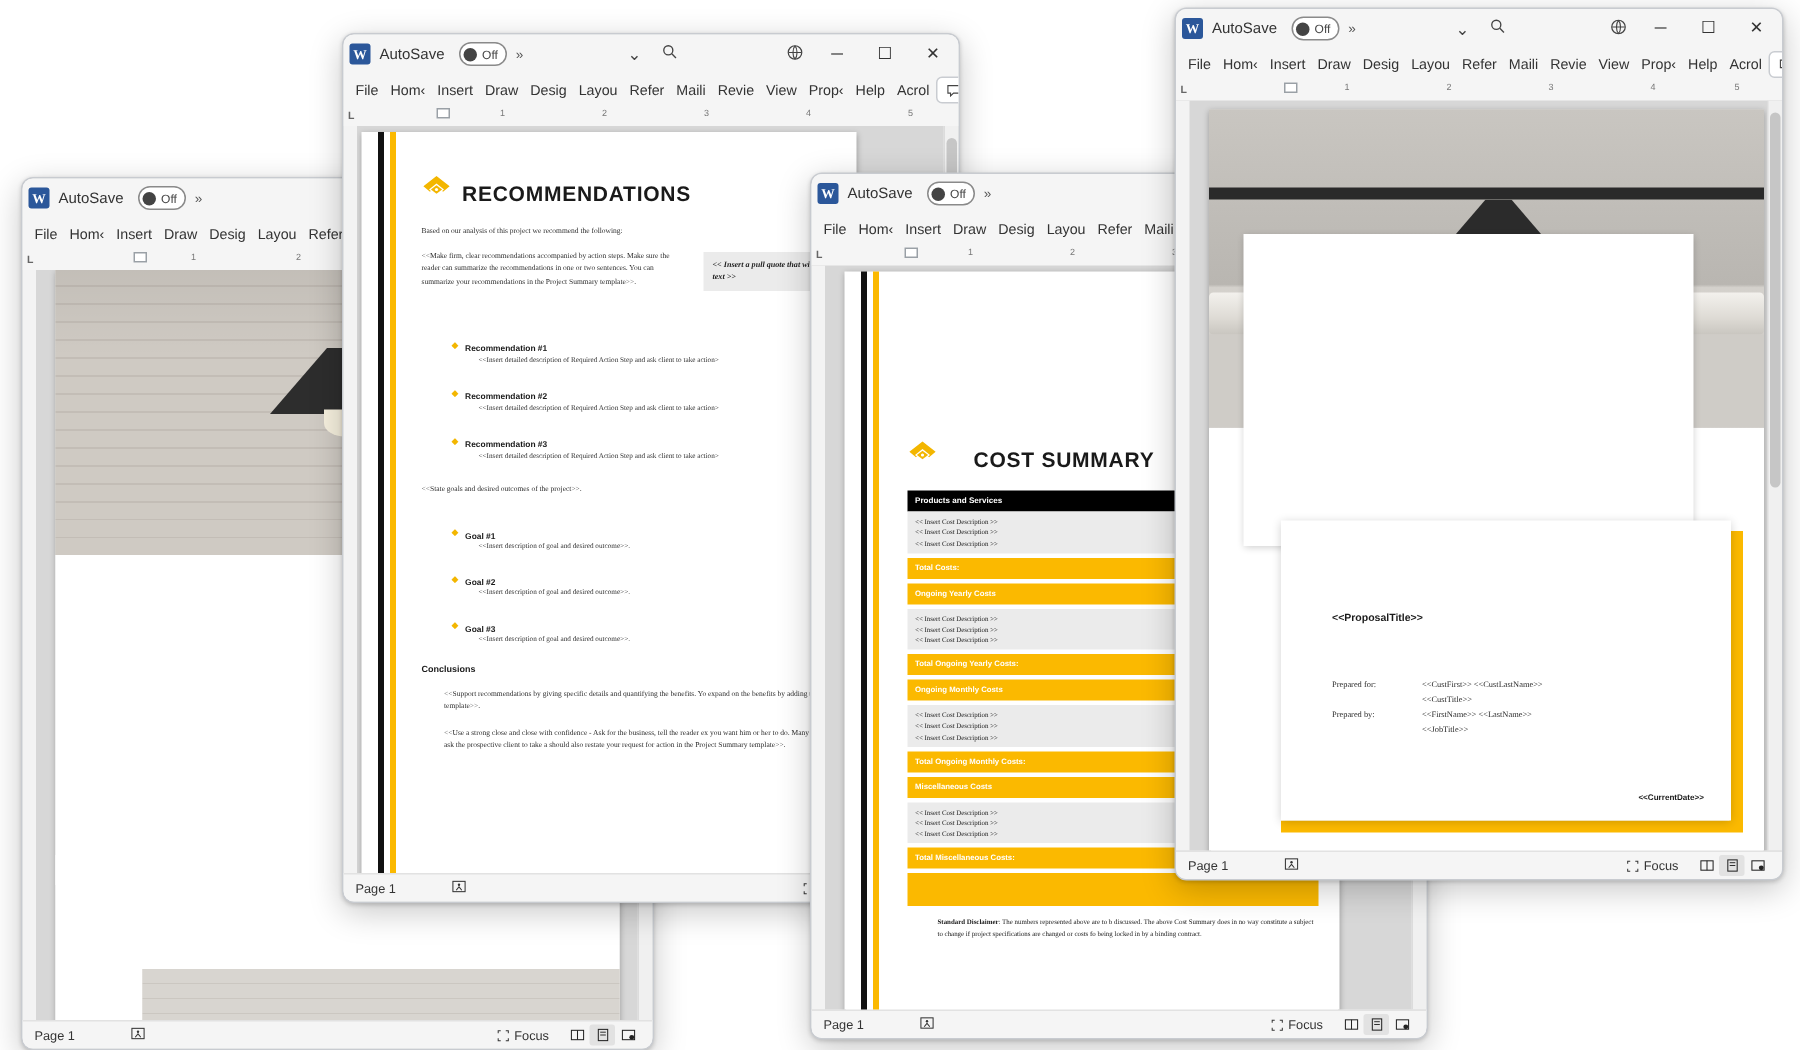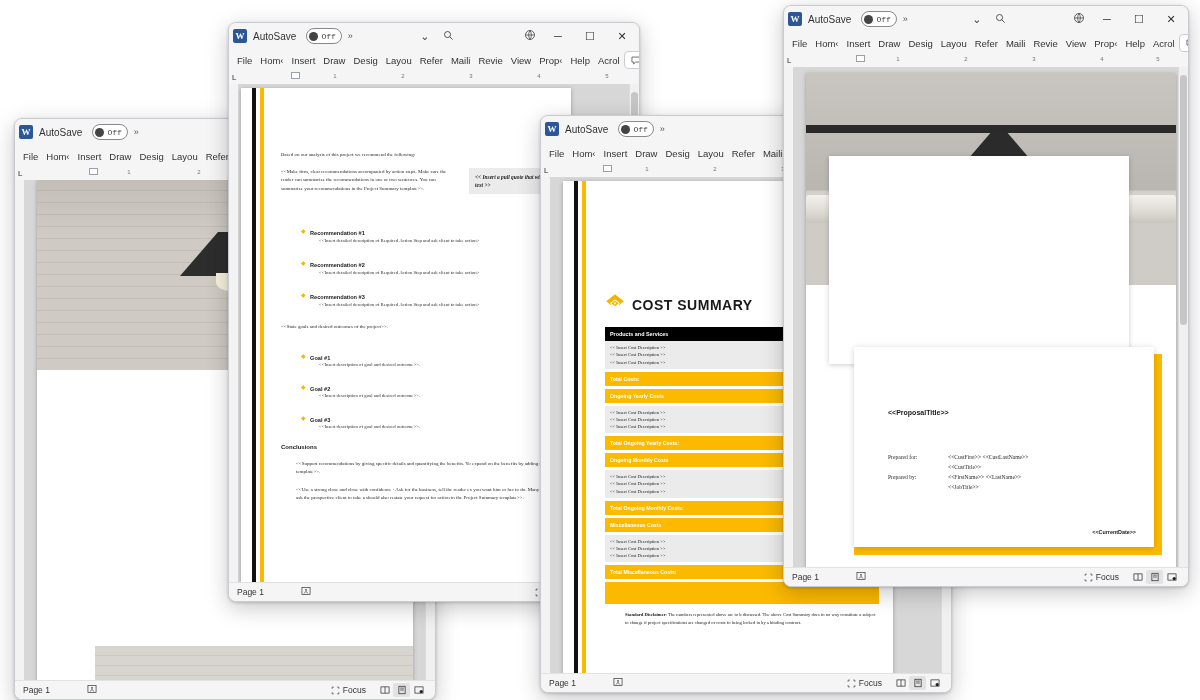--- a/index.html
+++ b/index.html
@@ -25,21 +25,21 @@
   }
   .wlogo{
     width:14px;height:14px;flex:none;background:#2b579a;border-radius:2px;
     color:#fff;font-size:9px;font-weight:bold;line-height:14px;text-align:center;
     font-family:"Liberation Serif",serif;
   }
   .autosave{font-size:10px;color:#333;white-space:nowrap;}
   .toggle{
     display:inline-flex;align-items:center;gap:3px;
     border:1px solid #8a8a8a;border-radius:9px;height:14px;padding:0 5px 0 2px;
-    background:#fff;margin-left:4px;vertical-align:middle;font-family:Liberation Mono, monospace;
+    background:#fff;margin-left:4px;vertical-align:middle;
   }
   .toggle .knob{width:9px;height:9px;border-radius:50%;background:#444;flex:none;}
   .toggle .st{font-size:8px;color:#444;}
   .chev{font-size:9px;color:#555;}
   .tb-spacer{flex:1;}
   .tb-icon{font-size:11px;color:#444;width:18px;text-align:center;cursor:default;}
   .wbtn{width:26px;text-align:center;font-size:11px;color:#333;line-height:26px;}
 
   
   .ribbon{
@@ -324,20 +324,31 @@
       <span class="num" style="left:364px;">5</span>
     </div>
   </div>
 
   <div class="canvas">
     <div class="page" style="left:12px;top:4px;width:330px;height:500px;">
 
       <div style="position:absolute;left:11px;top:0;width:4px;height:500px;background:#111;"></div>
       <div style="position:absolute;left:19px;top:0;width:4px;height:500px;background:#fbb900;"></div>
 
+      <div style="position:absolute;left:40px;top:28px;display:flex;align-items:center;gap:7px;">
+        <span>
+          <svg width="20" height="20" viewBox="0 0 64 64">
+            <path d="M32 4 L60 26 L46 38 L32 26 L18 38 L4 26 Z" fill="#f3b600"></path>
+            <path d="M32 20 L48 33 L32 46 L16 33 Z" fill="#ffffff"></path>
+            <path d="M32 24 L44 33 L32 42 L20 33 Z" fill="#f3b600"></path>
+            <circle cx="32" cy="33" r="3.4" fill="#ffffff"></circle>
+          </svg>
+        </span>
+        <span class="ttl-prop" style="font-size:14px;">RECOMMENDATIONS</span>
+      </div>
 
       <div class="doc-serif" style="position:absolute;left:40px;top:64px;width:275px;font-size:5px;">Based on our analysis of this project we recommend the following:</div>
 
       <div class="doc-serif" style="position:absolute;left:40px;top:80px;width:170px;font-size:5px;line-height:1.65;">&lt;&lt;Make firm, clear recommendations accompanied by action steps.  Make sure the reader can summarize the recommendations in one or two sentences.  You can summarize your recommendations in the Project Summary template&gt;&gt;.</div>
 
       <div class="pullquote" style="left:228px;top:80px;width:105px;">&lt;&lt; Insert a pull quote that will be in emphasi text &gt;&gt;</div>
 
       <div style="position:absolute;left:60px;top:133px;">
         <span class="bullet">◆</span>
         <span class="rec-h">Recommendation #1</span>
@@ -470,21 +481,21 @@
       <span class="num" style="left:228px;">3</span>
     </div>
   </div>
 
   <div class="canvas">
     <div class="page" style="left:22px;top:4px;width:330px;height:560px;">
 
       <div style="position:absolute;left:11px;top:0;width:4px;height:560px;background:#111;"></div>
       <div style="position:absolute;left:19px;top:0;width:4px;height:560px;background:#fbb900;"></div>
 
-      <div style="position:absolute;left:42px;top:112px;display:flex;align-items:center;gap:7px;">
+      <div style="position:absolute;left:42px;top:112px;display:flex;align-items:center;gap:24px;">
         <span>
           <svg width="20" height="20" viewBox="0 0 64 64">
             <path d="M32 4 L60 26 L46 38 L32 26 L18 38 L4 26 Z" fill="#f3b600"></path>
             <path d="M32 20 L48 33 L32 46 L16 33 Z" fill="#ffffff"></path>
             <path d="M32 24 L44 33 L32 42 L20 33 Z" fill="#f3b600"></path>
             <circle cx="32" cy="33" r="3.4" fill="#ffffff"></circle>
           </svg>
         </span>
         <span class="ttl-prop" style="font-size:14px;">COST SUMMARY</span>
       </div>

